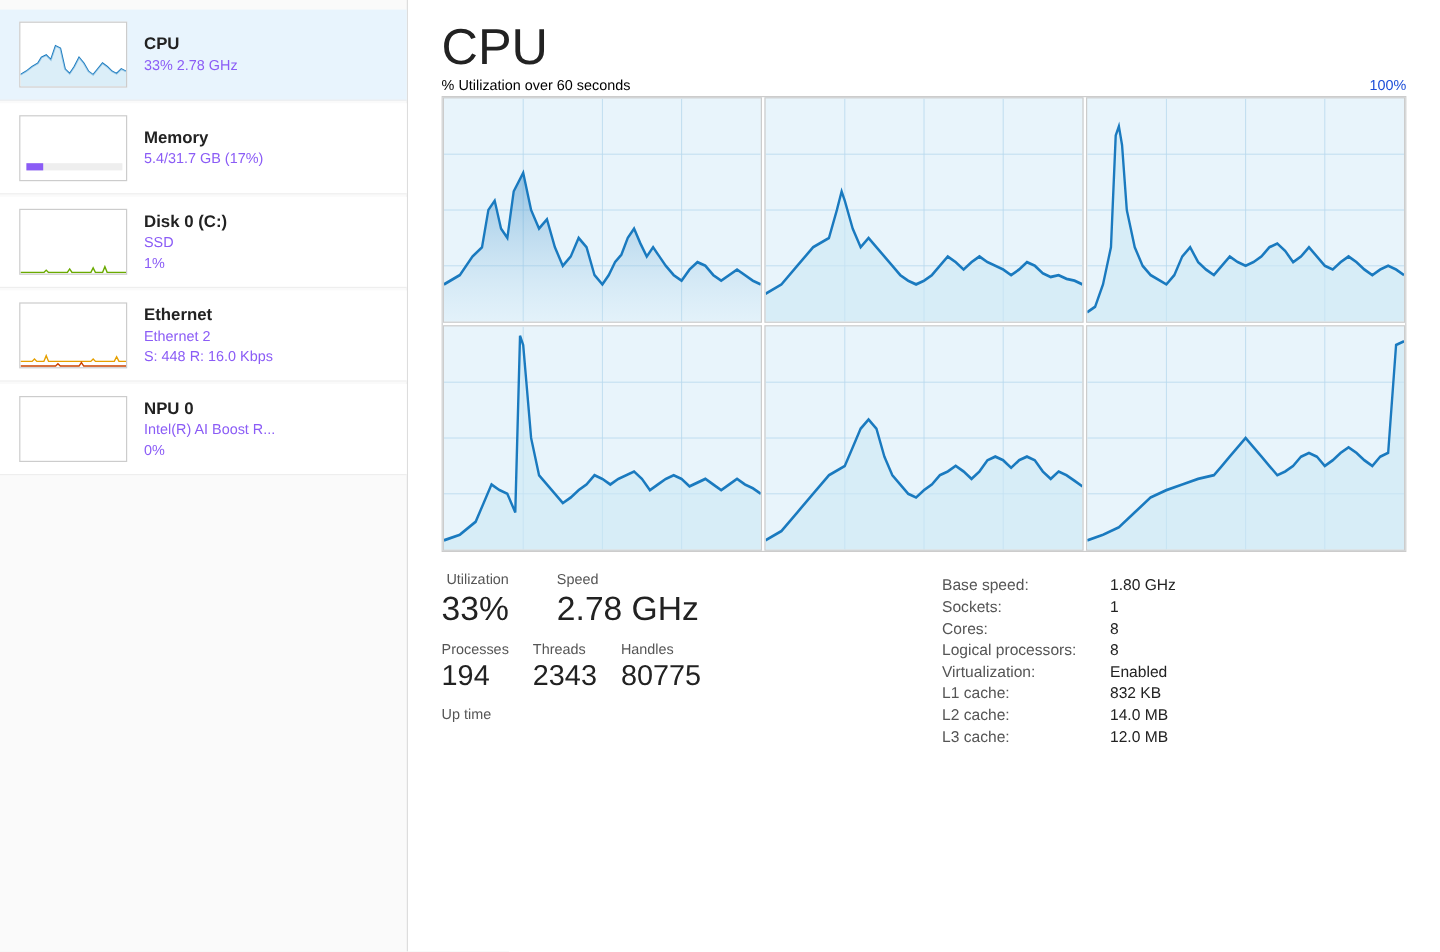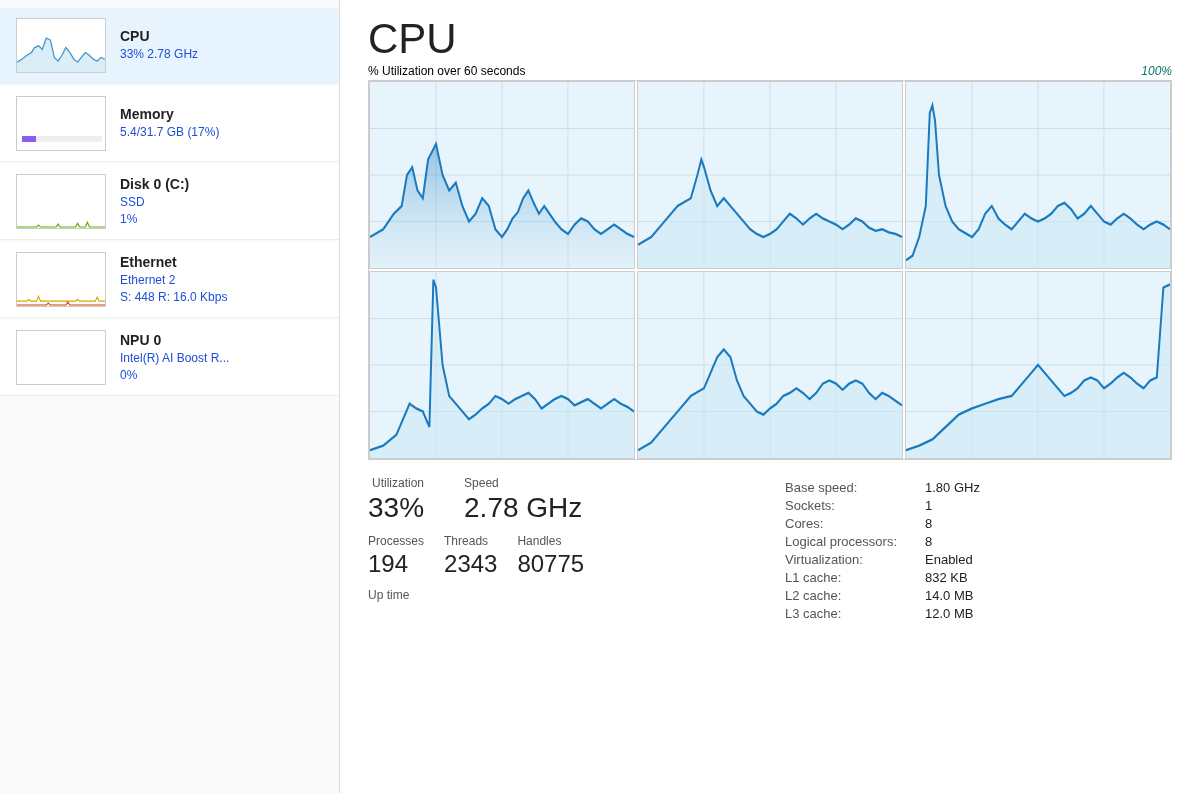--- a/index.html
+++ b/index.html
@@ -44,21 +44,21 @@
     }
     .sidebar-info { flex: 1; }
     .sidebar-title {
       font-size: 14px;
       font-weight: 600;
       color: #222;
       margin-bottom: 2px;
     }
     .sidebar-sub {
       font-size: 12px;
-      color: #1d4ed8;
+      color: #8b5cf6;
       line-height: 1.4;
     }
 
     
     .mini-svg { width: 100%; height: 100%; }
 
     
     .mem-bar-bg {
       width: 80px;
       height: 6px;
@@ -99,23 +99,22 @@
       text-align: right;
     }
     .utilization-label {
       font-size: 12px;
       color: #000000;
       margin-bottom: 0;
       text-align: right;
     }
     .utilization-100 {
       font-size: 12px;
-      color: #0f766e;
+      color: #1d4ed8;
       text-align: right;
-      font-style: italic;
     }
 
     
     .charts-area {
       display: grid;
       grid-template-columns: 1fr 1fr 1fr;
       grid-template-rows: 1fr 1fr;
       gap: 2px;
       height: 380px;
       border: 1px solid #ccc;

